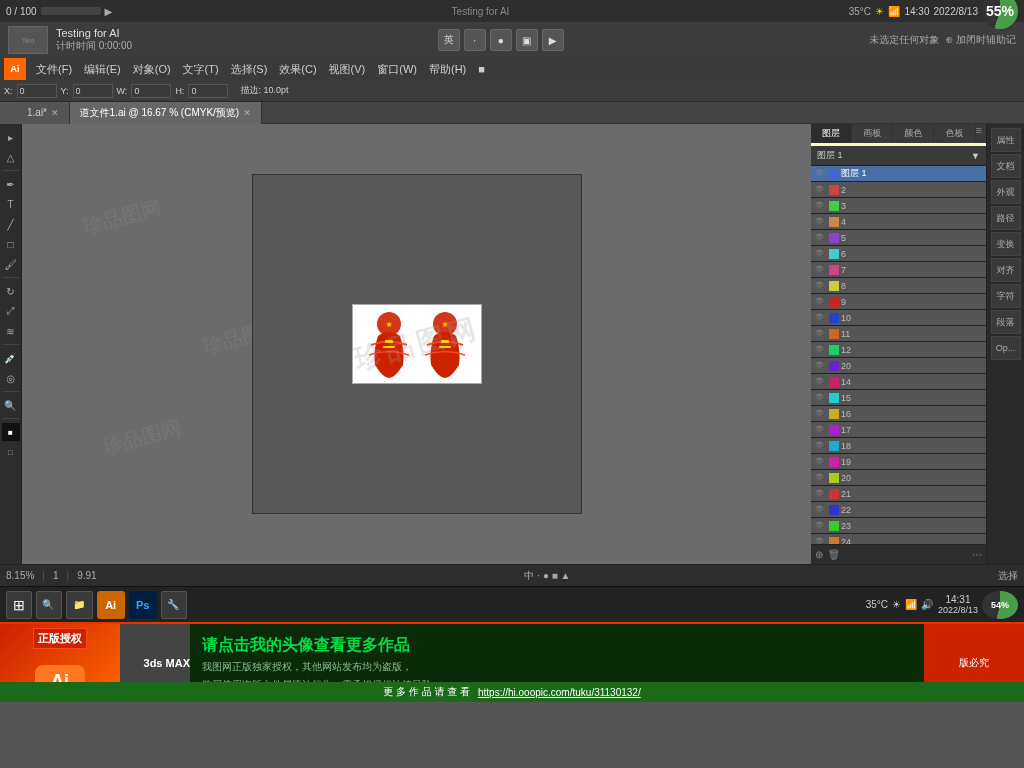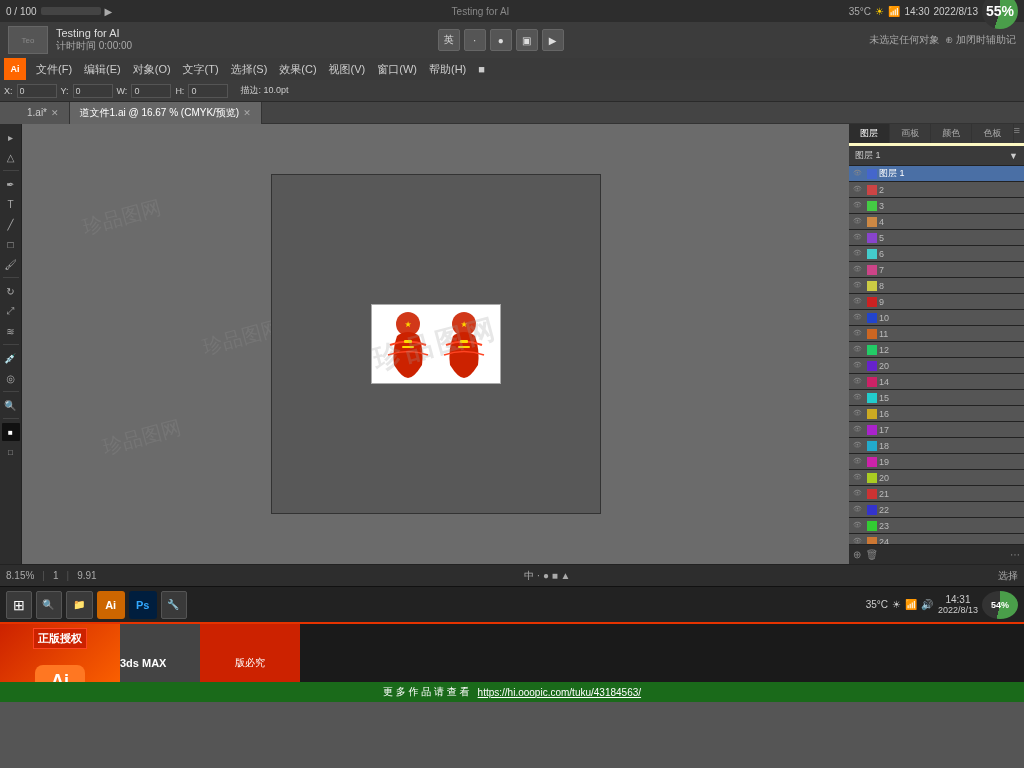--- a/index.html
+++ b/index.html
@@ -517,20 +517,31 @@
           </div>
         </div>
 
       <div style="height:20px; background:#2d2d2d; border-top:1px solid #222; display:flex; align-items:center; padding:0 4px; gap:4px;">
         <span style="color:#888; font-size:10px; cursor:pointer;">⊕</span>
         <span style="color:#888; font-size:10px; cursor:pointer;">🗑</span>
         <span style="color:#888; font-size:10px; cursor:pointer; margin-left:auto;">⋯</span>
       </div>
     </div>
 
+    <div class="right-mini-panels">
+      <div class="mini-panel-icon" title="属性">属性</div>
+      <div class="mini-panel-icon" title="文档">文档</div>
+      <div class="mini-panel-icon" title="外观">外观</div>
+      <div class="mini-panel-icon" title="路径">路径</div>
+      <div class="mini-panel-icon" title="变换">变换</div>
+      <div class="mini-panel-icon" title="对齐">对齐</div>
+      <div class="mini-panel-icon" title="字符">字符</div>
+      <div class="mini-panel-icon" title="段落">段落</div>
+      <div class="mini-panel-icon" title="Op">Op...</div>
+    </div>
   </div>
 </div>
 
 <div id="bottom-status">
   <span>8.15%</span>
   <span style="color:#555;">|</span>
   <span>1</span>
   <span style="color:#555;">|</span>
   <span>9.91</span>
   <div style="flex:1; display:flex; align-items:center; justify-content:center; gap:4px;">
@@ -563,22 +574,27 @@
       <span>54%</span>
     </div>
   </div>
 </div>
 
 <div id="promo-overlay" style="position:relative;">
   <div class="promo-left">
     <div style="background:#cc2200; color:#fff; font-size:11px; font-weight:bold; padding:2px 4px; border:1px solid #ff4422;">正版授权</div>
     <div class="promo-ai-badge">Ai</div>
   </div>
-  <div style="width:80px; background:#444; display:flex; align-items:flex-start; justify-content:center; flex-direction:column;">
+  <div style="width:70px; background:#444; display:flex; align-items:flex-end; justify-content:center; flex-direction:column;">
     <div style="color:#fff; font-weight:bold; font-size:11px;">3ds MAX</div>
+  </div>
+  <div class="promo-center">
+    <div class="promo-title">请点击我的头像查看更多作品</div>
+    <div class="promo-sub">我图网正版独家授权，其他网站发布均为盗版，</div>
+    <div class="promo-sub">购买使用盗版文件属违法行为，需承担侵权法律风险</div>
   </div>
   <div class="promo-right">版必究</div>
 
   <div class="promo-bottom-bar">
     <span>更 多 作 品 请 查 看</span>
-    <span style="cursor:pointer; text-decoration:underline;">https://hi.ooopic.com/tuku/43184563/</span>
+    <span style="cursor:pointer; text-decoration:underline;">https://hi.ooopic.com/tuku/31130132/</span>
   </div>
 </div>
 
 </body></html>

